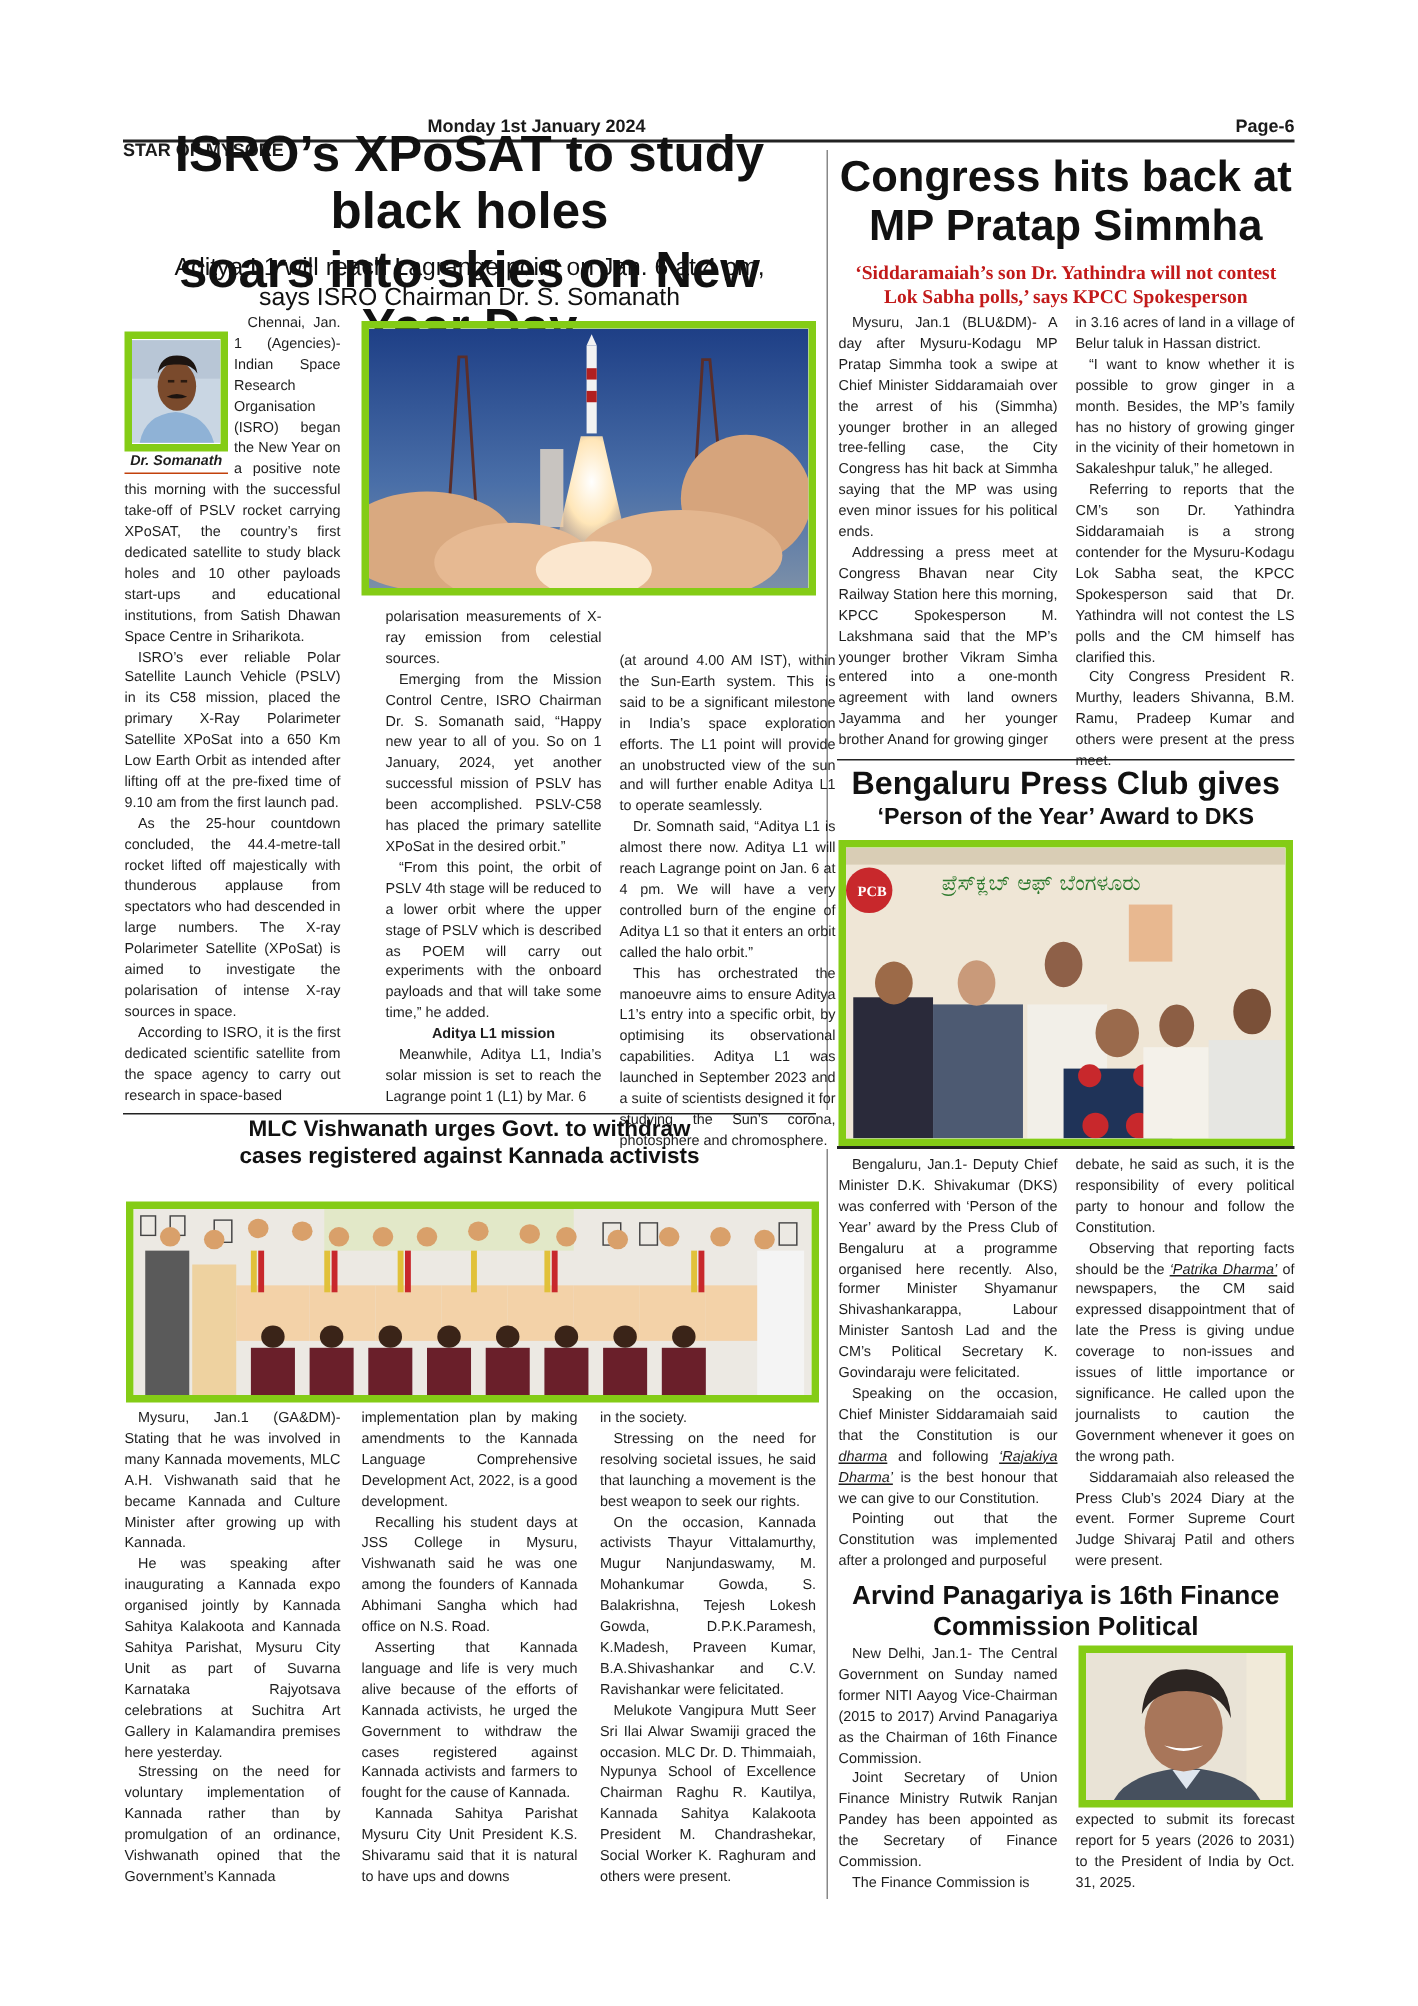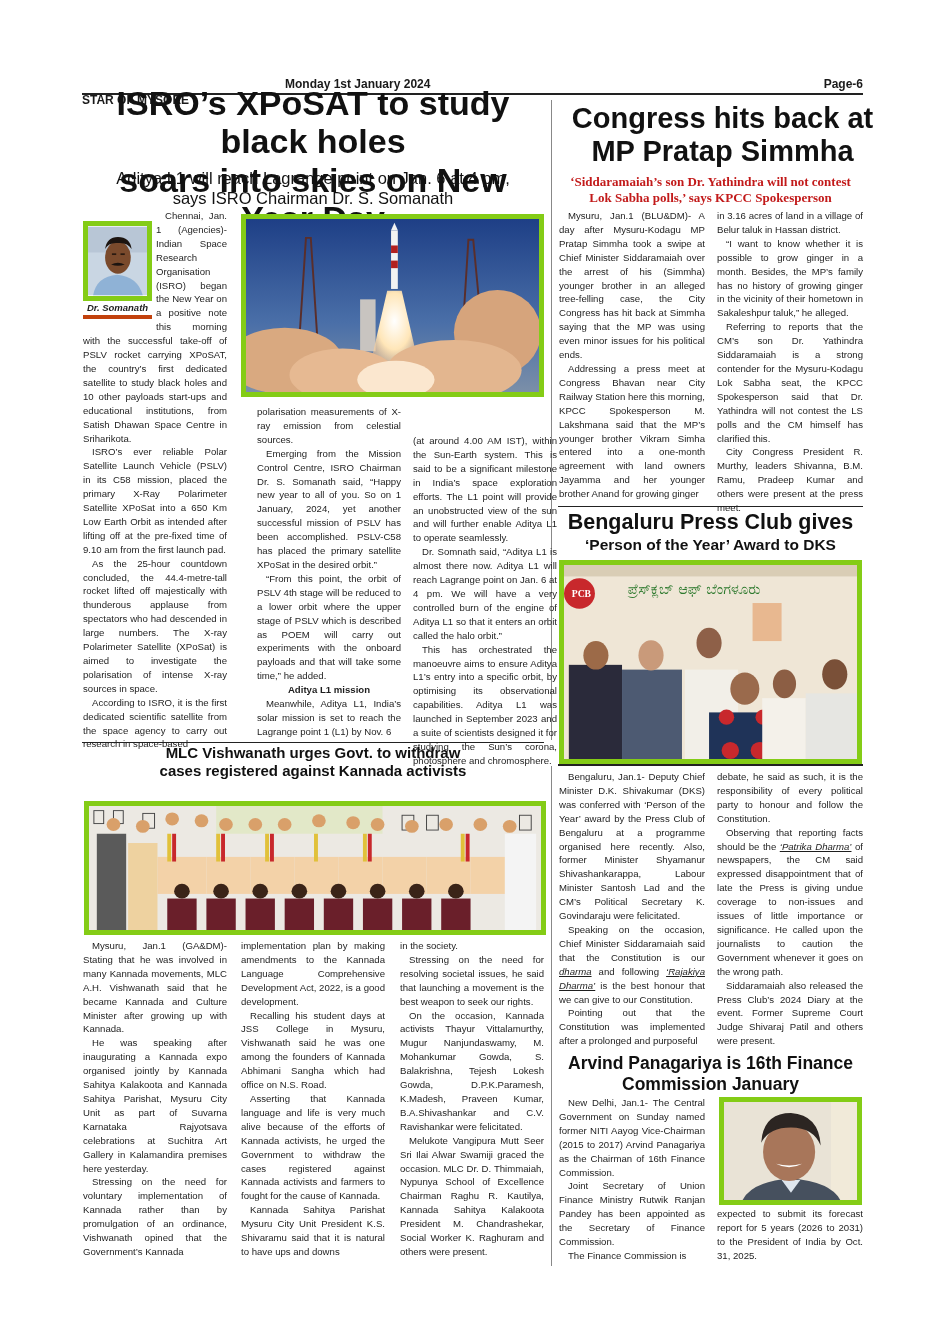--- a/index.html
+++ b/index.html
@@ -12,38 +12,38 @@
   .masthead { left: 82px; top: 77px; width: 781px; height: 16px; font-weight: bold; font-size: 12px; }
   .masthead .pub { position: absolute; left: 0; top: 16px; }
   .masthead .date { position: absolute; left: 203px; top: 0; }
   .masthead .page { position: absolute; right: 0; top: 0; }
   .mast-rule { left: 82px; top: 93px; width: 781px; height: 2px; background: #222; }
 
   
   .hl { font-family: "Liberation Sans", sans-serif; font-weight: bold; color: #111; text-align: center; line-height: 1.13; }
   .hl-isro { left: 82px; top: 84px; width: 462px; font-size: 34px; }
   .sub-isro { left: 82px; top: 169px; width: 462px; font-size: 16.5px; text-align: center; line-height: 1.2; color: #111; }
-  .hl-cong { left: 558px; top: 102px; width: 305px; font-size: 29px; margin-left: 12px; }
+  .hl-cong { left: 558px; top: 102px; width: 305px; font-size: 29px; }
   .sub-cong { left: 558px; top: 174px; width: 305px; font-size: 13px; text-align: center; line-height: 1.22; color: #c21a1a; font-family: "Liberation Serif", serif; font-weight: bold; }
   .hl-blr { left: 558px; top: 510px; width: 305px; font-size: 21.5px; }
   .sub-blr { left: 558px; top: 536px; width: 305px; font-size: 15.5px; text-align: center; font-weight: bold; color: #111; }
   .hl-mlc { left: 82px; top: 744px; width: 462px; font-size: 15px; line-height: 1.2; }
   .hl-arv { left: 558px; top: 1053px; width: 305px; font-size: 17.5px; line-height: 1.22; }
 
   
   .col { font-size: 9.6px; line-height: 13.9px; text-align: justify; color: #1e1e1e; }
   .col p { text-indent: 9px; }
   .col .subhead { font-weight: bold; text-align: center; text-indent: 0; }
   .col em { font-style: italic; text-decoration: underline; }
 
   
   .photo { border: 5px solid #84cc16; overflow: hidden; }
   .photo svg { display: block; width: 100%; height: 100%; }
 
-  .caption { font-size: 9.5px; font-weight: bold; font-style: italic; text-align: center; border-bottom: 4px solid #c2410c; }
+  .caption { font-size: 9.5px; font-weight: bold; font-style: italic; text-align: center; border-bottom: 1px solid #c2410c; }
 
   .rule { background: #222; }
   .thin-rule { background: #888; }
 </style>
 </head>
 <body>
 
 <div class="abs masthead">
   <span class="pub">STAR OF MYSORE</span>
   <span class="date">Monday 1st January 2024</span>
@@ -117,21 +117,21 @@
     <ellipse cx="215" cy="160" rx="70" ry="32" fill="#e3b68f"></ellipse>
     <ellipse cx="155" cy="170" rx="40" ry="20" fill="#fbe7cf"></ellipse>
   </svg>
 </div>
 
 <div class="abs col" style="left:241px; top:405px; width:144px;margin-left:16px;">
   <p style="text-indent:0">polarisation measurements of X-ray emission from celestial sources.</p>
   <p>Emerging from the Mission Control Centre, ISRO Chairman Dr. S. Somanath said, “Happy new year to all of you. So on 1 January, 2024, yet another successful mission of PSLV has been accomplished. PSLV-C58 has placed the primary satellite XPoSat in the desired orbit.”</p>
   <p>“From this point, the orbit of PSLV 4th stage will be reduced to a lower orbit where the upper stage of PSLV which is described as POEM will carry out experiments with the onboard payloads and that will take some time,” he added.</p>
   <p class="subhead">Aditya L1 mission</p>
-  <p>Meanwhile, Aditya L1, India’s solar mission is set to reach the Lagrange point 1 (L1) by Nov. 6</p>
+  <p>Meanwhile, Aditya L1, India’s solar mission is set to reach the Lagrange point 1 (L1) by Mar. 6</p>
 </div>
 
 <div class="abs col" style="left:413px; top:405px; width:144px;margin-top:29px;">
   <p style="text-indent:0">(at around 4.00 AM IST), within the Sun-Earth system. This is said to be a significant milestone in India’s space exploration efforts. The L1 point will provide an unobstructed view of the sun and will further enable Aditya L1 to operate seamlessly.</p>
   <p>Dr. Somnath said, “Aditya L1 is almost there now. Aditya L1 will reach Lagrange point on Jan. 6 at 4 pm. We will have a very controlled burn of the engine of Aditya L1 so that it enters an orbit called the halo orbit.”</p>
   <p>This has orchestrated the manoeuvre aims to ensure Aditya L1’s entry into a specific orbit, by optimising its observational capabilities. Aditya L1 was launched in September 2023 and a suite of scientists designed it for studying the Sun’s corona, photosphere and chromosphere.</p>
 </div>
 
 <div class="abs hl hl-cong">
   <div>Congress hits back at</div>
@@ -290,21 +290,21 @@
   <p style="text-indent:0">in the society.</p>
   <p>Stressing on the need for resolving societal issues, he said that launching a movement is the best weapon to seek our rights.</p>
   <p>On the occasion, Kannada activists Thayur Vittalamurthy, Mugur Nanjundaswamy, M. Mohankumar Gowda, S. Balakrishna, Tejesh Lokesh Gowda, D.P.K.Paramesh, K.Madesh, Praveen Kumar, B.A.Shivashankar and C.V. Ravishankar were felicitated.</p>
   <p>Melukote Vangipura Mutt Seer Sri Ilai Alwar Swamiji graced the occasion. MLC Dr. D. Thimmaiah, Nypunya School of Excellence Chairman Raghu R. Kautilya, Kannada Sahitya Kalakoota President M. Chandrashekar, Social Worker K. Raghuram and others were present.</p>
 </div>
 
 <div class="abs thin-rule" style="left:551px; top:766px; width:1px; height:500px;"></div>
 
 <div class="abs hl hl-arv">
   <div>Arvind Panagariya is 16th Finance</div>
-  <div>Commission January</div>
+  <div>Commission Political</div>
 </div>
 <div class="abs col" style="left:559px; top:1096px; width:146px;">
   <p>New Delhi, Jan.1- The Central Government on Sunday named former NITI Aayog Vice-Chairman (2015 to 2017) Arvind Panagariya as the Chairman of 16th Finance Commission.</p>
   <p>Joint Secretary of Union Finance Ministry Rutwik Ranjan Pandey has been appointed as the Secretary of Finance Commission.</p>
   <p>The Finance Commission is</p>
 </div>
 <div class="abs photo" style="left:719px; top:1097px; width:143px; height:108px;">
   <svg viewBox="0 0 143 108" preserveAspectRatio="none">
     <rect width="143" height="108" fill="#e9e3d6"></rect>
     <rect x="115" y="0" width="28" height="108" fill="#f1ead9"></rect>

